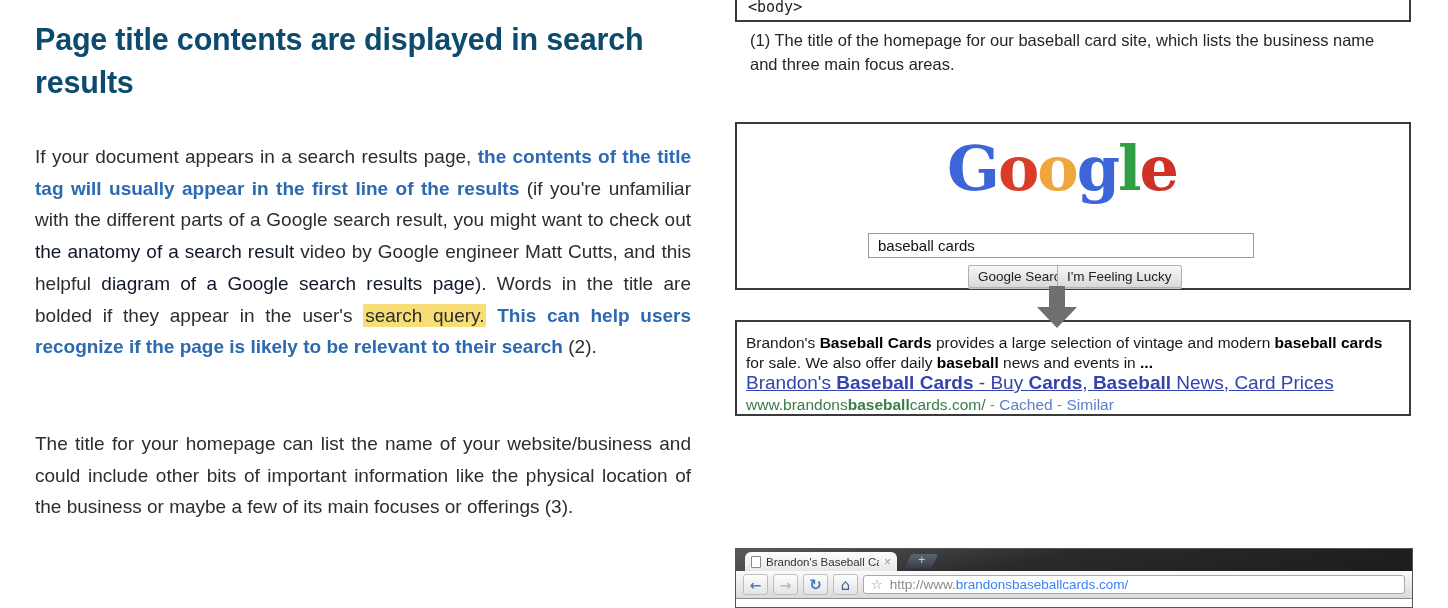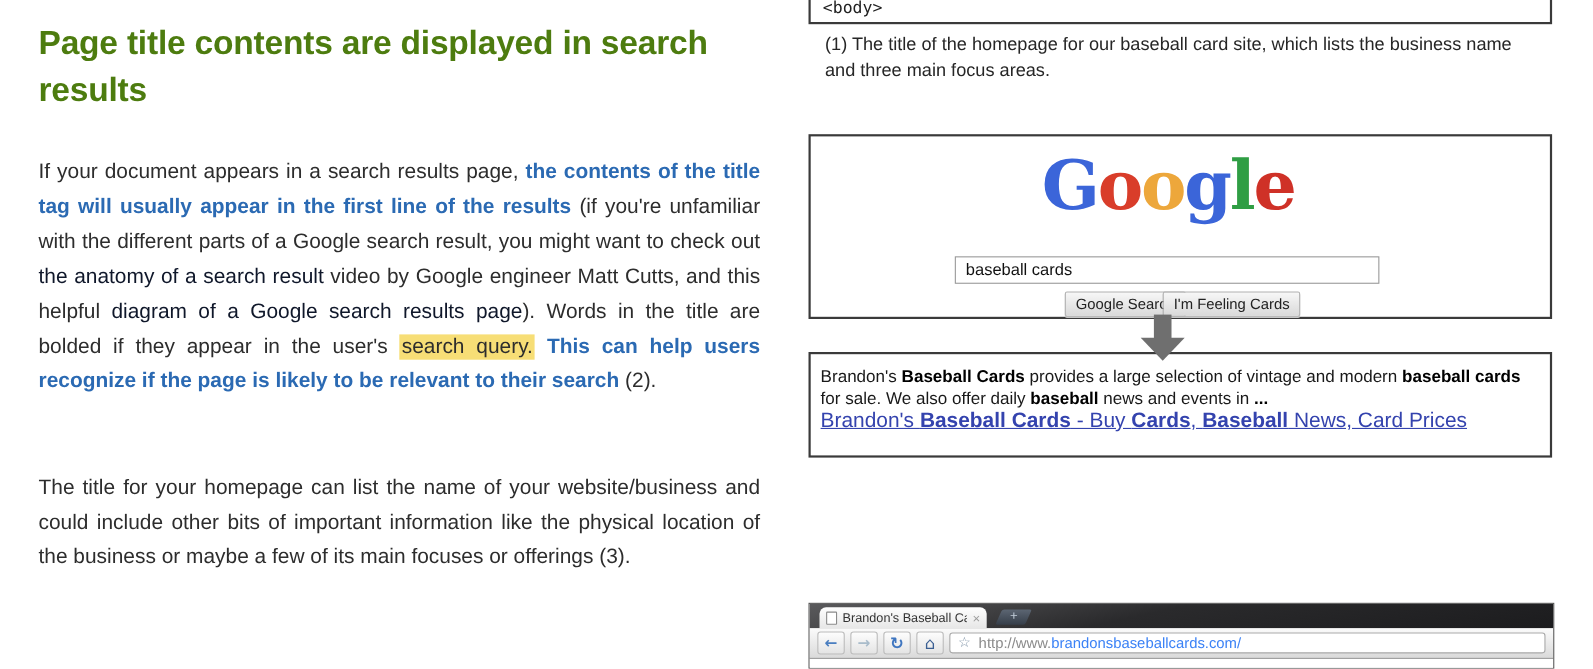--- a/index.html
+++ b/index.html
@@ -2,21 +2,21 @@
 <html><head>
 <meta charset="utf-8">
 <style>
   * { margin:0; padding:0; box-sizing:border-box; }
   html,body { width:1448px; height:608px; background:#ffffff; overflow:hidden;
               font-family:"Liberation Sans", sans-serif; }
   #canvas { position:relative; width:1448px; height:608px; background:#fff; }
 
   
   .heading { position:absolute; left:35px; top:18px; width:685px;
-             font-size:30.5px; font-weight:700; color:#4d7c0f;
+             font-size:30.5px; font-weight:700; color:#0c4a6e;
              line-height:43px; letter-spacing:-0.2px; }
   .bodypara { position:absolute; left:35px; width:656px; font-size:19px;
               line-height:31.7px; color:#2d2d2d; text-align:justify; }
   #para1 { top:141px; }
   #para2 { top:428px; }
   .bb { color:#2b6ab3; font-weight:700; }
   .doclink { color:#0f172a; cursor:pointer; }
   .hl { background:#f7de76; padding:1px 2px; }
 
   
@@ -120,32 +120,35 @@
   </div>
 
   <p class="capt" id="caption1">(1) The title of the homepage for our baseball card site, which lists the business name and three main focus areas.</p>
 
   <div id="google-box">
     <div id="glogo">
       <span style="color:#3b65d9">G</span><span style="color:#d93d2a">o</span><span style="color:#eda73b">o</span><span style="color:#3b65d9">g</span><span style="color:#2f9e44">l</span><span style="color:#cf3127">e</span>
     </div>
     <input id="gsearch-input" type="text" value="baseball cards" style="">
     <button class="gbtn" id="gbtn-search">Google Search</button>
-    <button class="gbtn" id="gbtn-lucky">I'm Feeling Cards</button>
+    <button class="gbtn" id="gbtn-lucky">I'm Feeling Lucky</button>
   </div>
 
   <div id="arrow-stem"></div>
   <div id="arrow-head"></div>
 
   <div id="result-box">
     <div id="r-snippet">
       <span>Brandon's </span><b>Baseball Cards</b><span> provides a large selection of vintage and modern </span><b>baseball cards</b><span> for sale. We also offer daily </span><b>baseball</b><span> news and events in </span><b>...</b>
     </div>
     <div id="r-title">
       <span>Brandon's </span><b>Baseball Cards</b><span> - Buy </span><b>Cards</b><span>, </span><b>Baseball</b><span> News, Card Prices</span>
+    </div>
+    <div id="r-url">
+      <span class="ugreen">www.brandons</span><span class="ugreen-b">baseball</span><span class="ugreen">cards.com/</span><span class="udash"> - </span><span class="ulink">Cached</span><span class="udash"> - </span><span class="ulink">Similar</span>
     </div>
   </div>
 
 
   <div id="browser">
     <div id="tabbar">
       <div id="tab">
         <span class="page-ico"></span>
         <span id="tab-title">Brandon's Baseball Ca...</span>
         <span id="tab-close">×</span>

